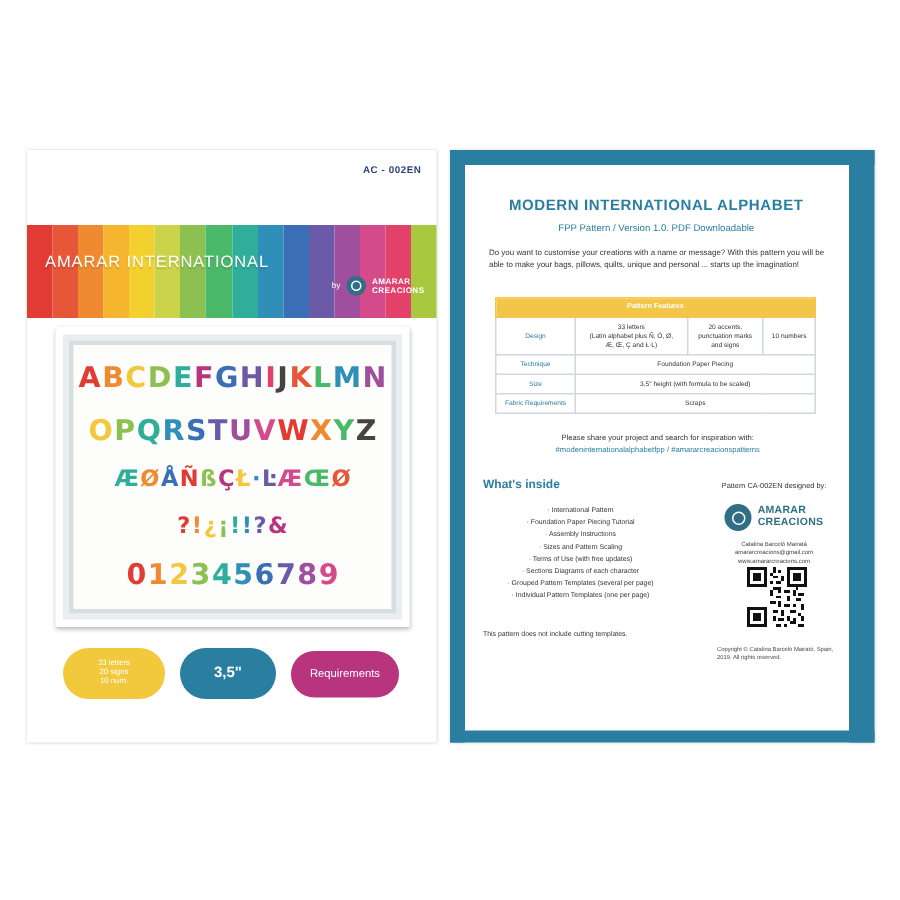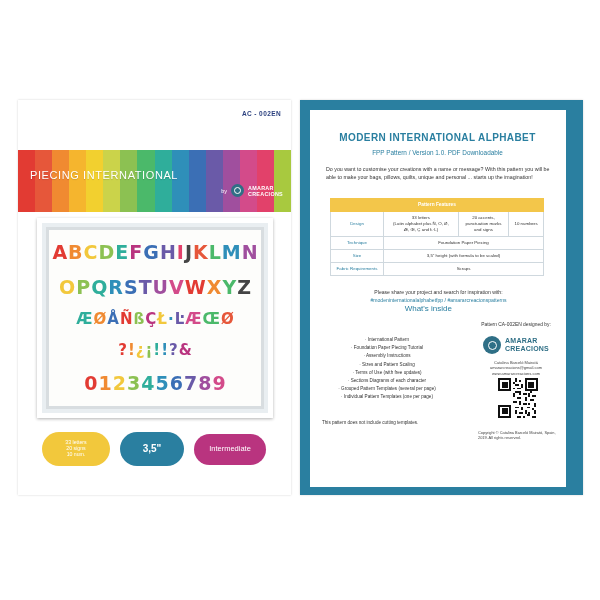--- a/index.html
+++ b/index.html
@@ -283,26 +283,26 @@
     line-height: 8px;
     color: #333;
   }
   .hashtags {
     color: #2a7fa0;
   }
 
   .whats-inside-h {
     position: absolute;
     left: 22px;
-    top: 204px;
+    top: 218px;
     width: 130px;
-    text-align: right;
+    text-align: left;
     color: #2a7fa0;
     font-size: 8px;
-    font-weight: normal;
+    font-weight: bold;
   }
   .inside-list {
     position: absolute;
     left: 18px;
     top: 236px;
     width: 138px;
     margin: 0;
     padding: 0;
     list-style: none;
     text-align: center;
@@ -411,21 +411,21 @@
       <div class="sw" style="background:#2fae9b"></div>
       <div class="sw" style="background:#2f8fb9"></div>
       <div class="sw" style="background:#3b6fb5"></div>
       <div class="sw" style="background:#6a5aa8"></div>
       <div class="sw" style="background:#a04f9e"></div>
       <div class="sw" style="background:#d34b8a"></div>
       <div class="sw" style="background:#e2416a"></div>
       <div class="sw" style="background:#a8c93f"></div>
 
       <div class="banner-text">
-        <div>PIECING INTERNATIONAL</div>
+        <div>AMARAR INTERNATIONAL</div>
       </div>
 
       <div class="brand-by">
         <span>by</span>
         <span class="brand-mark"></span>
         <span class="brand-name">
           <span>AMARAR</span><br>
           <span>CREACIONS</span>
         </span>
       </div>
@@ -500,21 +500,21 @@
             <span style="color:#d34b8a">9</span>
         </div>
       </div>
     </div>
 
     <div class="pills">
       <div class="pill pill-1">
         <span>33 letters<br>20 signs<br>10 num.</span>
       </div>
       <div class="pill pill-2">3,5"</div>
-      <div class="pill pill-3">Intermediate</div>
+      <div class="pill pill-3">Requirements</div>
     </div>
   </div>
 
   <div class="right-sheet">
     <div class="teal-top-bar"></div>
     <div class="teal-left-bar"></div>
     <div class="teal-right-bar"></div>
     <div class="teal-bottom-bar"></div>
 
     <div class="r-title">MODERN INTERNATIONAL ALPHABET</div>

